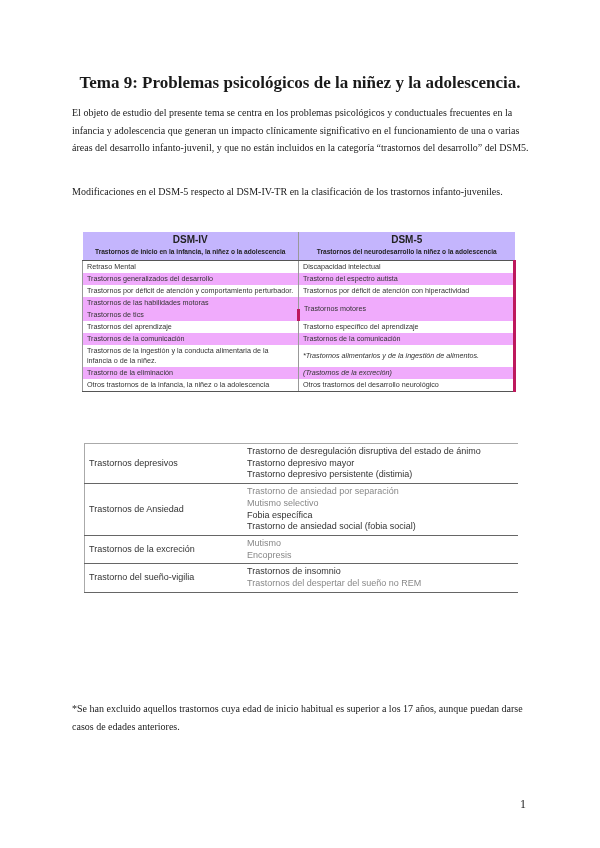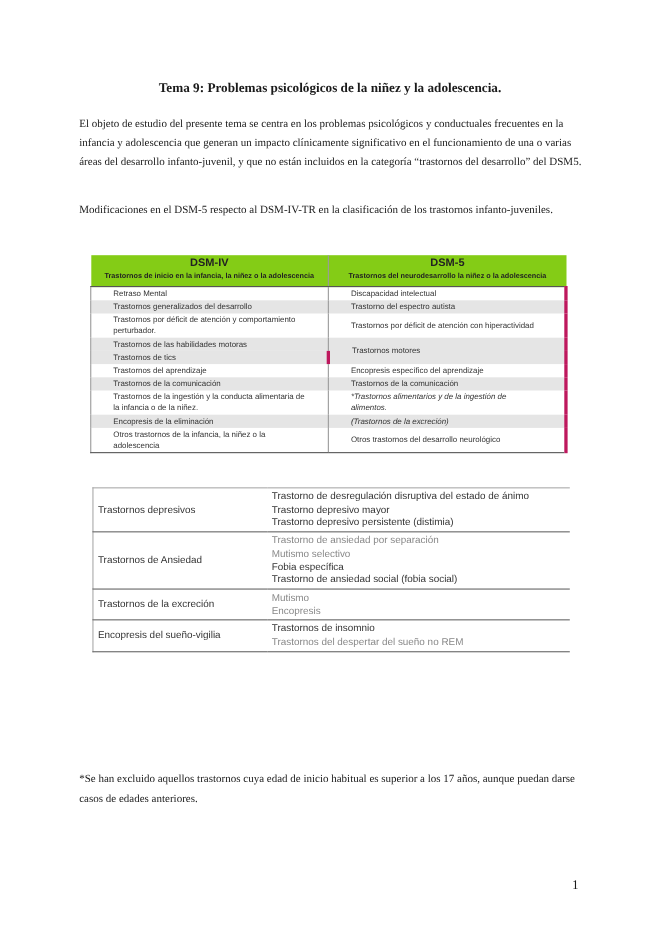--- a/index.html
+++ b/index.html
@@ -1,32 +1,32 @@
 <!DOCTYPE html>
 <html><head>
 <meta charset="utf-8">
 <style>
   html, body { margin: 0; padding: 0; background: #ffffff; }
   body { width: 600px; height: 848px; position: relative; overflow: hidden; font-family: "Liberation Serif", serif; color: #1a1a1a; }
-  .title { position: absolute; top: 73px; left: 0; width: 600px; text-align: center; font-weight: bold; font-size: 12px; }
+  .title { position: absolute; top: 73px; left: 0; width: 600px; text-align: center; font-weight: bold; font-size: 17px; }
   .para { position: absolute; left: 72px; width: 460px; font-size: 10px; line-height: 17.5px; }
   .p1 { top: 104px; }
   .p2 { top: 183px; }
   .note { top: 700px; left: 72px; }
   .pagenum { position: absolute; top: 797px; left: 520px; font-size: 12px; }
 
   
   .t1 { position: absolute; top: 232px; left: 82px; width: 434px; border-collapse: collapse; font-family: "Liberation Sans", sans-serif; font-size: 7.2px; color: #333; }
-  .t1 th { background: #84cc16; font-weight: bold; color: #222; border-bottom: 1.5px solid #555; padding: 1px 4px 3px; vertical-align: top; }
+  .t1 th { background: #c4b5fd; font-weight: bold; color: #222; border-bottom: 1.5px solid #555; padding: 1px 4px 3px; vertical-align: top; }
   .t1 th .big { font-size: 10px; display: block; line-height: 14px; }
   .t1 th .sub { font-size: 6.6px; display: block; line-height: 10px; }
-  .t1 td { padding: 1px 20px; line-height: 10px; border-left: 1px solid #999; vertical-align: middle; }
+  .t1 td { padding: 1px 4px; line-height: 10px; border-left: 1px solid #999; vertical-align: middle; }
   .t1 td:first-child { border-left: 1px solid #999; }
   .t1 td:last-child { border-right: 3px solid #be185d; }
-  .t1 tr.alt td { background: #e5e5e5; }
+  .t1 tr.alt td { background: #f0abfc; }
   .t1 tr.last td { border-bottom: 1.5px solid #555; }
   .t1 td.it { font-style: italic; }
 
   
   .t2 { position: absolute; top: 443px; left: 84px; width: 434px; border-collapse: collapse; font-family: "Liberation Sans", sans-serif; font-size: 9px; color: #333; }
   .t2 td { padding: 2px 4px; line-height: 11.7px; vertical-align: middle; }
   .t2 td.cat { width: 150px; border-left: 1px solid #aaa; }
   .t2 tr.top td { border-top: 1px solid #aaa; }
   .t2 tr.sep td { border-bottom: 1.5px solid #666; }
   .t2 .light { color: #888; }
@@ -64,32 +64,32 @@
       </tr>
   <tr class="alt">
         <td>Trastornos de las habilidades motoras</td>
         <td rowspan="2">Trastornos motores</td>
       </tr>
   <tr class="alt">
         <td>Trastornos de tics</td>
       </tr>
   <tr>
         <td>Trastornos del aprendizaje</td>
-        <td>Encopresis específico del aprendizaje</td>
+        <td>Trastorno específico del aprendizaje</td>
       </tr>
   <tr class="alt">
         <td>Trastornos de la comunicación</td>
         <td>Trastornos de la comunicación</td>
       </tr>
   <tr>
         <td>Trastornos de la ingestión y la conducta alimentaria de la infancia o de la niñez.</td>
         <td class="it">*Trastornos alimentarios y de la ingestión de alimentos.</td>
       </tr>
   <tr class="alt">
-        <td>Encopresis de la eliminación</td>
+        <td>Trastorno de la eliminación</td>
         <td class="it">(Trastornos de la excreción)</td>
       </tr>
   <tr class="last">
         <td>Otros trastornos de la infancia, la niñez o la adolescencia</td>
         <td>Otros trastornos del desarrollo neurológico</td>
       </tr>
 </tbody>
   </table>
 
 <table class="t2">
@@ -112,21 +112,21 @@
     </td>
   </tr>
   <tr class="sep">
     <td class="cat">Trastornos de la excreción</td>
     <td>
       <div class="light">Mutismo</div>
       <div class="light">Encopresis</div>
     </td>
   </tr>
   <tr class="sep">
-    <td class="cat">Encopresis del sueño-vigilia</td>
+    <td class="cat">Trastorno del sueño-vigilia</td>
     <td>
       <div>Trastornos de insomnio</div>
       <div class="light">Trastornos del despertar del sueño no REM</div>
     </td>
   </tr>
 </tbody>
   </table>
 
 <div class="para note">*Se han excluido aquellos trastornos cuya edad de inicio habitual es superior a los 17 años, aunque puedan darse casos de edades anteriores.</div>
 <div class="pagenum">1</div>

